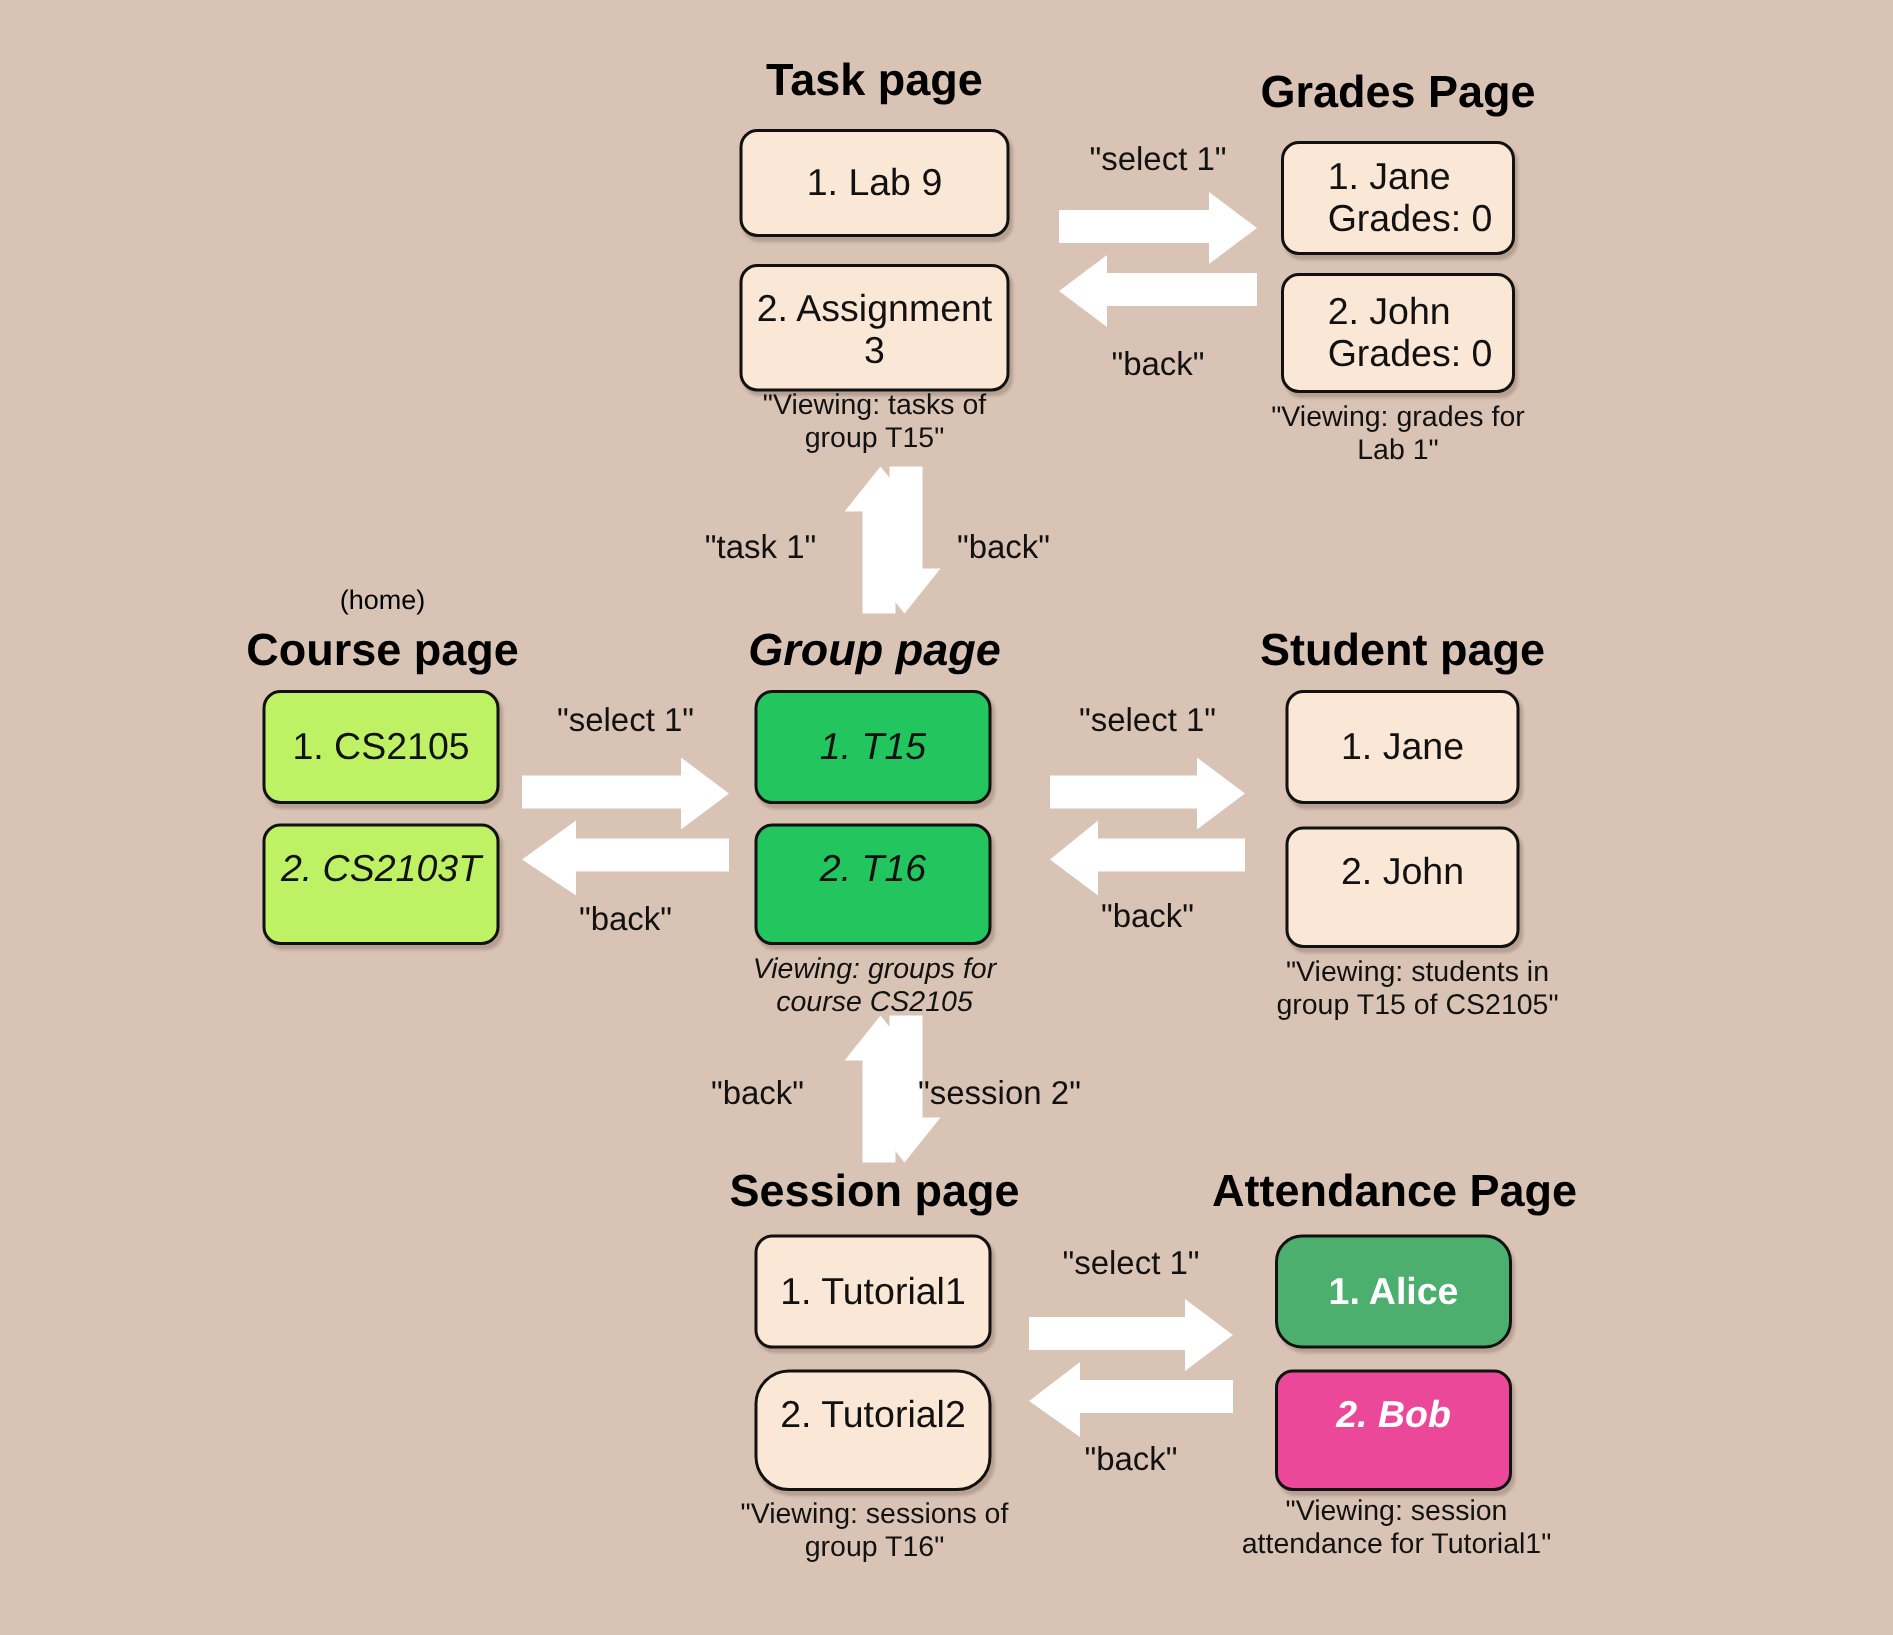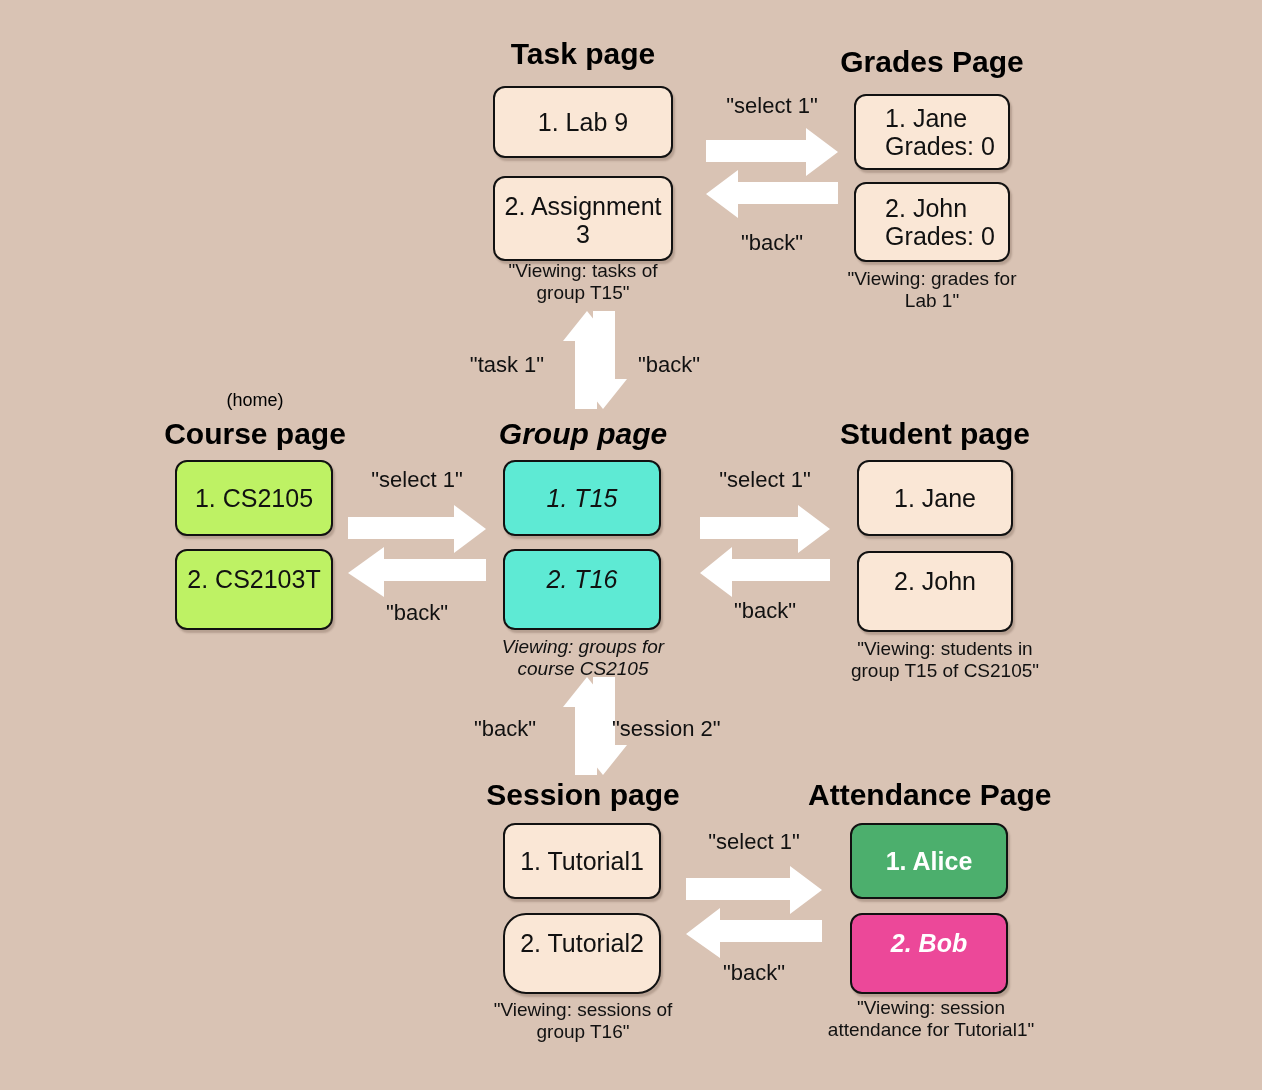--- a/index.html
+++ b/index.html
@@ -49,22 +49,22 @@
     line-height: 1.12;
     white-space: pre-line;
     text-align: left;
   }
   .box.align-center .box-text { text-align: center; }
   .box.pos-top { align-items: center; }
   .box.pos-upper { align-items: flex-start; }
   .box.pos-upper .box-text { margin-top: 14px; }
   .box.two-line { align-items: center; }
   .box.tan { background: #bef264; }
-  .box.lighttan { background: #5eead4; }
-  .box.green { background: #4caf6d; }
+  .box.lighttan { background: #22c55e; }
+  .box.green { background: #4caf6d; border-radius: 18px; }
   .box.darkred { background: #ec4899; font-style: italic; }
   .box.green .box-text,
   .box.darkred .box-text {
     color: #ffffff;
     font-weight: bold;
   }
   .caption {
     position: absolute;
     font-size: 19px;
     color: #111;
@@ -136,21 +136,21 @@
 </div>
 <div class="arrow-label" style="left:452px; top:352px; width:110px;">"task 1"</div>
 <div class="arrow-label" style="left:614px; top:352px; width:110px;">"back"</div>
 
 <div class="node" style="left:138px; top:418px; width:234px;">
   <div class="home-tag" style="position:absolute; left:0; top:-27px; width:234px;">(home)</div>
   <div class="node-title">Course page</div>
   <div class="box align-center pos-top tan" style="position:absolute; left:37px; top:42px; width:158px; height:76px;">
     <span class="box-text">1. CS2105</span>
   </div>
-  <div class="box align-center pos-upper tan" style="position:absolute; left:37px; top:131px; width:158px; height:81px;">
+  <div class="box align-center pos-upper tan" style="position:absolute; left:37px; top:131px; width:158px; height:81px;font-style:italic;">
     <span class="box-text">2. CS2103T</span>
   </div>
 </div>
 
 <div class="node" style="left:466px; top:418px; width:234px;font-style:italic;">
   <div class="node-title">Group page</div>
   <div class="box align-center pos-top lighttan" style="position:absolute; left:37px; top:42px; width:158px; height:76px;">
     <span class="box-text">1. T15</span>
   </div>
   <div class="box align-center pos-upper lighttan" style="position:absolute; left:37px; top:131px; width:158px; height:81px;">

